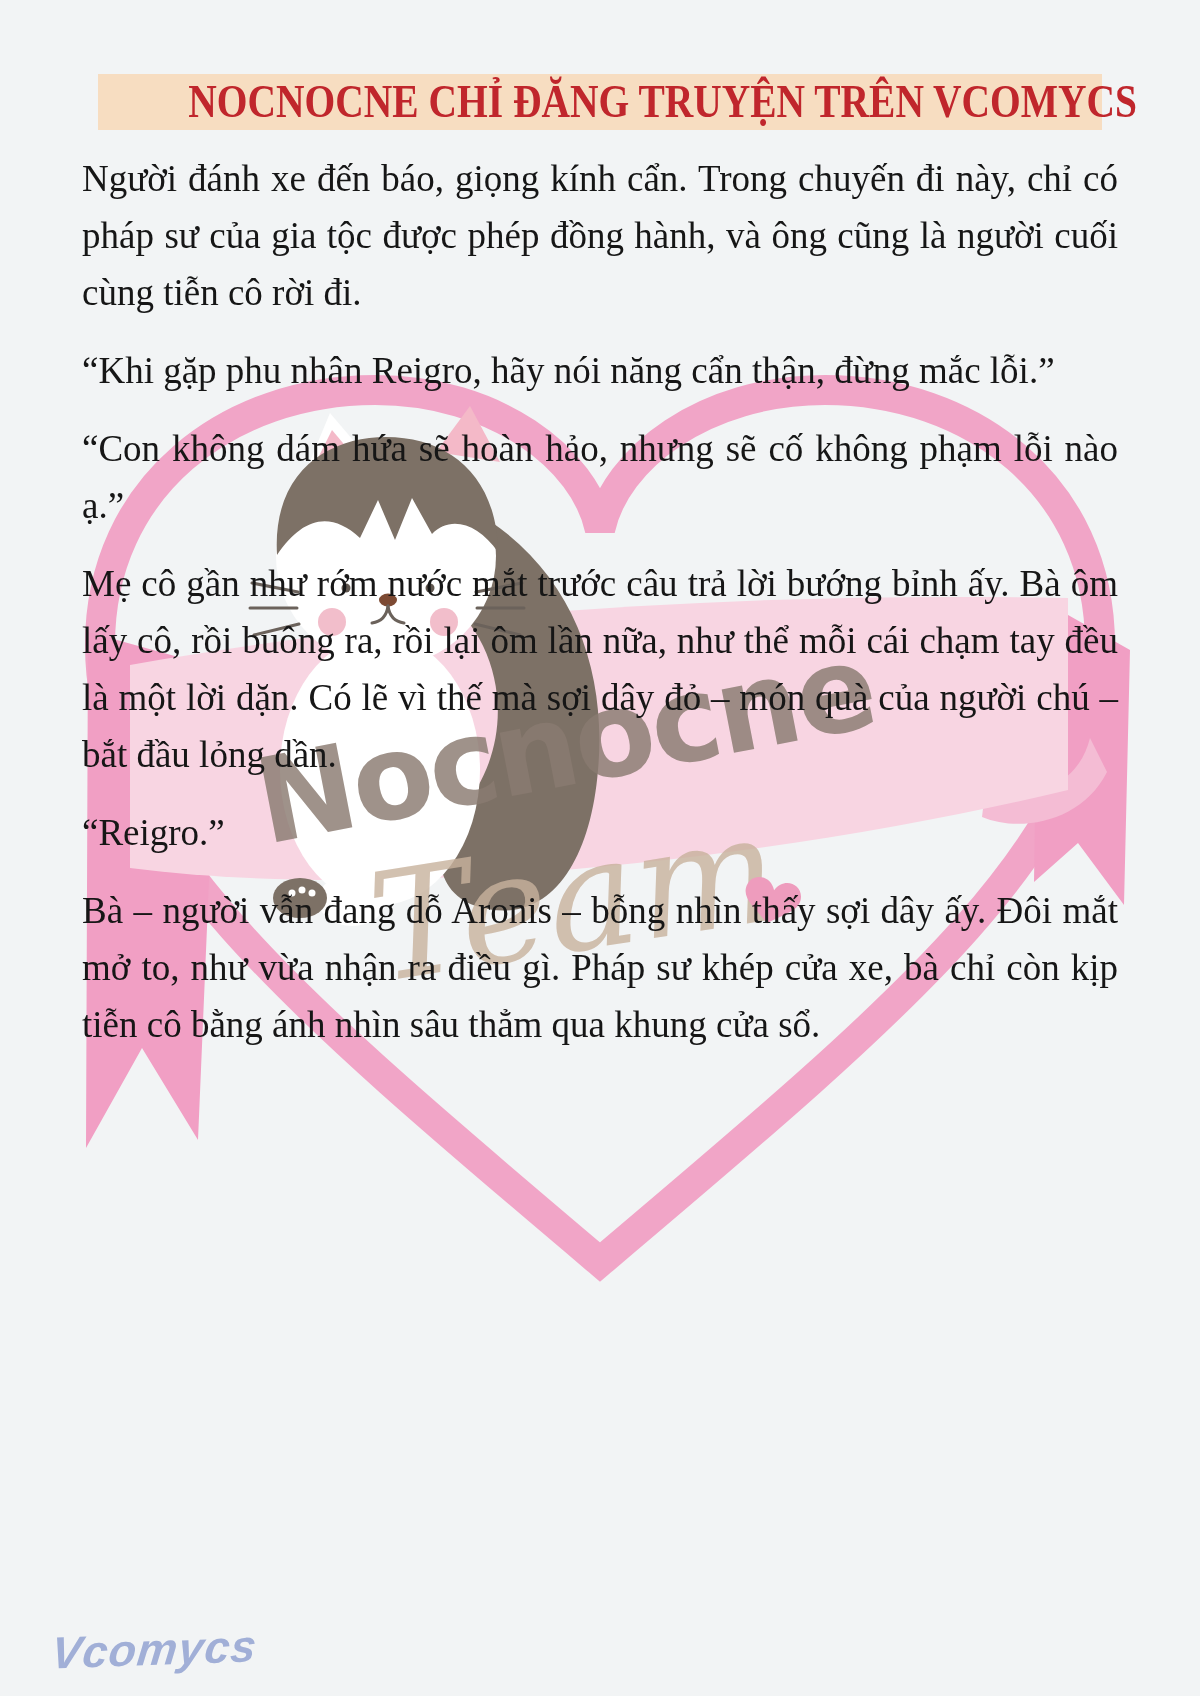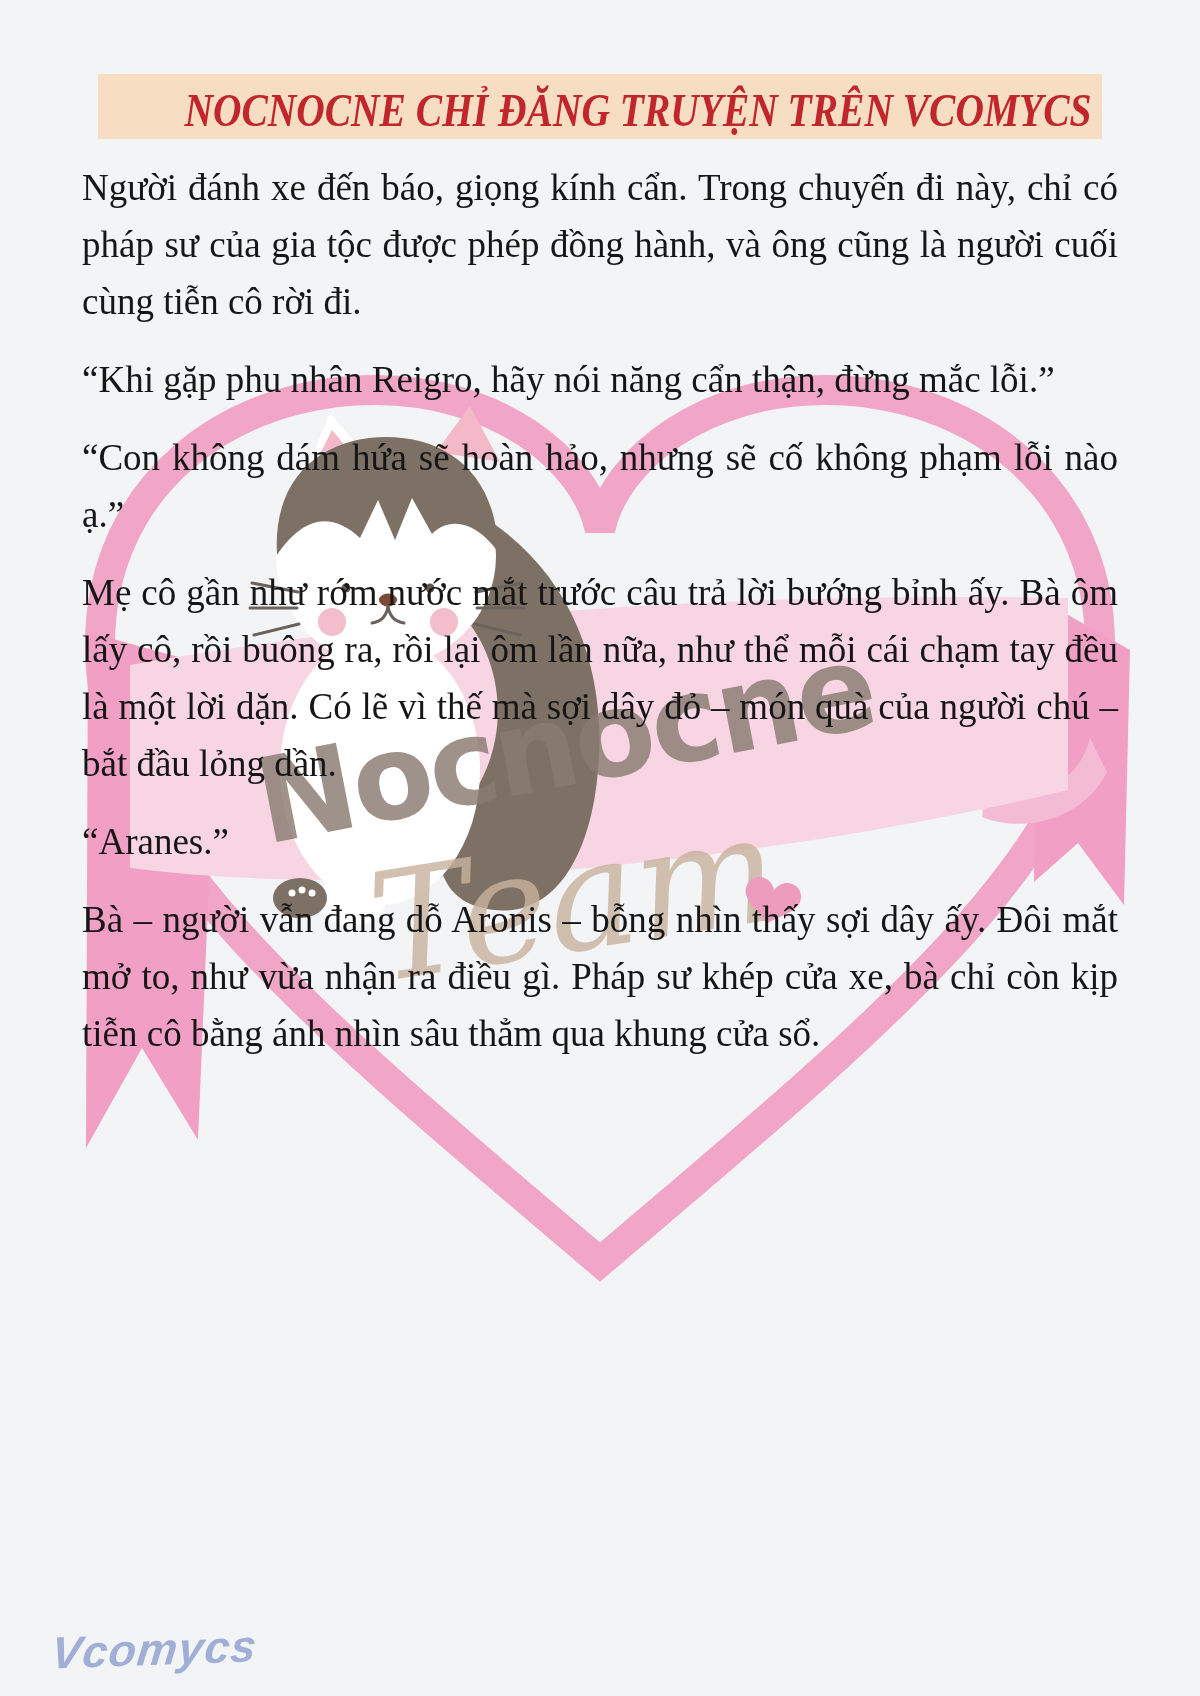--- a/index.html
+++ b/index.html
@@ -17,22 +17,21 @@
     color:var(--body-text);
     overflow:hidden;
   }
   .page{position:relative;width:1200px;height:1696px;overflow:hidden;}
   .watermark{position:absolute;inset:0;width:1200px;height:1696px;pointer-events:none;}
   .banner{
     position:relative;
     margin:74px 98px 0;
     background:var(--header-bg);
     text-align:center;
-    padding:12px 0 5px;
-    font-style:italic;
+    padding:3px 0 5px;
   }
   .banner-text{
     display:inline-block;
     font-weight:700;
     font-size:47px;
     line-height:48px;
     color:var(--header-text);
     transform:scaleX(0.84);
     transform-origin:center;
     white-space:nowrap;
@@ -138,21 +137,21 @@
 
   <header class="banner">
     <span class="banner-text">NOCNOCNE CHỈ ĐĂNG TRUYỆN TRÊN VCOMYCS</span>
   </header>
 
   <main class="story">
     <p>Người đánh xe đến báo, giọng kính cẩn. Trong chuyến đi này, chỉ có pháp sư của gia tộc được phép đồng hành, và ông cũng là người cuối cùng tiễn cô rời đi.</p>
     <p>“Khi gặp phu nhân Reigro, hãy nói năng cẩn thận, đừng mắc lỗi.”</p>
     <p>“Con không dám hứa sẽ hoàn hảo, nhưng sẽ cố không phạm lỗi nào ạ.”</p>
     <p>Mẹ cô gần như rớm nước mắt trước câu trả lời bướng bỉnh ấy. Bà ôm lấy cô, rồi buông ra, rồi lại ôm lần nữa, như thể mỗi cái chạm tay đều là một lời dặn. Có lẽ vì thế mà sợi dây đỏ – món quà của người chú – bắt đầu lỏng dần.</p>
-    <p>“Aranes.”</p>
+    <p>“Reigro.”</p>
     <p>Bà – người vẫn đang dỗ Aronis – bỗng nhìn thấy sợi dây ấy. Đôi mắt mở to, như vừa nhận ra điều gì. Pháp sư khép cửa xe, bà chỉ còn kịp tiễn cô bằng ánh nhìn sâu thẳm qua khung cửa sổ.</p>
   </main>
 
   <div class="logo">
     <span>Vcomycs</span>
   </div>
 
 </div>
 
 </body></html>

